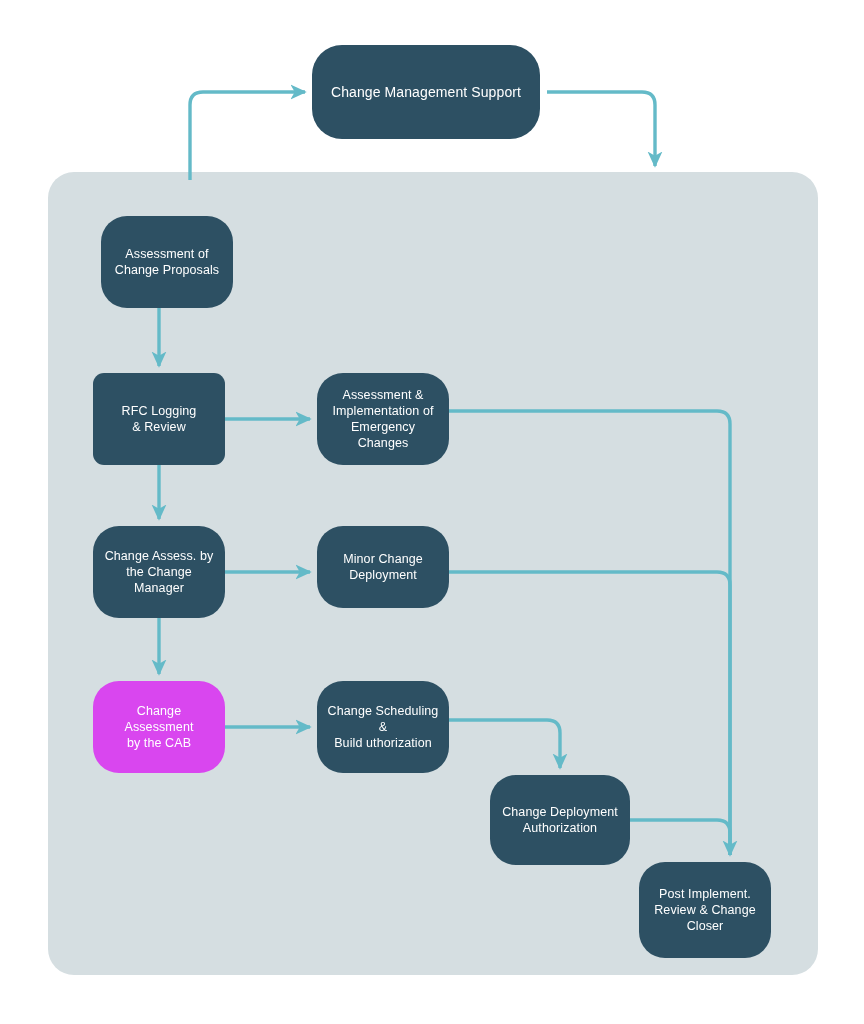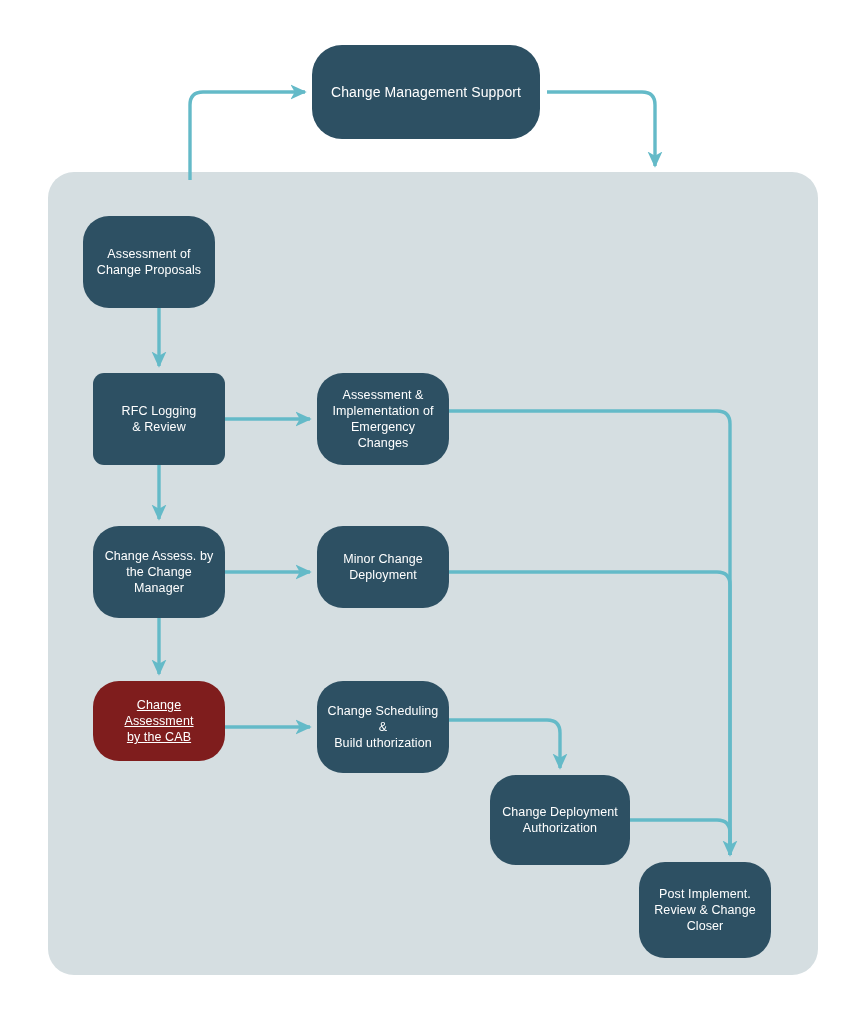--- a/index.html
+++ b/index.html
@@ -57,37 +57,37 @@
 </style>
 </head>
 <body style="background: rgb(255, 255, 255);">
 
 <div id="diagram-root">
 
   <div class="panel" id="process-panel" style="left: 48px; top: 172px; width: 770px; height: 803px; background: rgb(213, 222, 225);"></div>
 
   <div class="node wide" id="node-change-management-support" style="left: 312px; top: 45px; width: 228px; height: 94px; font-size: 14px; background: rgb(45, 80, 99); color: rgb(255, 255, 255);">Change Management Support</div>
 
-  <div class="node" id="node-assessment-of-change-proposals" style="left: 83px; top: 216px; width: 132px; height: 92px; font-size: 12.5px; background: rgb(45, 80, 99); color: rgb(255, 255, 255);">Assessment of
+  <div class="node" id="node-assessment-of-change-proposals" style="left: 101px; top: 216px; width: 132px; height: 92px; font-size: 12.5px; background: rgb(45, 80, 99); color: rgb(255, 255, 255);">Assessment of
 Change Proposals</div>
 
   <div class="node" id="node-rfc-logging-and-review" style="left: 93px; top: 373px; width: 132px; height: 92px; font-size: 12.5px; background: rgb(45, 80, 99); color: rgb(255, 255, 255); border-radius: 11px;">RFC Logging
 &amp; Review</div>
 
   <div class="node" id="node-change-assess-by-change-manager" style="left: 93px; top: 526px; width: 132px; height: 92px; font-size: 12.5px; background: rgb(45, 80, 99); color: rgb(255, 255, 255);">Change Assess. by
 the Change Manager</div>
 
   <div class="node" id="node-assessment-implementation-emergency-changes" style="left: 317px; top: 373px; width: 132px; height: 92px; font-size: 12.5px; background: rgb(45, 80, 99); color: rgb(255, 255, 255);">Assessment &amp;
 Implementation of
 Emergency Changes</div>
 
   <div class="node" id="node-minor-change-deployment" style="left: 317px; top: 526px; width: 132px; height: 82px; font-size: 12.5px; background: rgb(45, 80, 99); color: rgb(255, 255, 255);">Minor Change
 Deployment</div>
 
-  <div class="node" id="node-change-assessment-by-the-cab" style="left: 93px; top: 681px; width: 132px; height: 80px; font-size: 12.5px; background: #7f1d1d; color: rgb(255, 255, 255); text-decoration: underline;">Change Assessment
+  <div class="node" id="node-change-assessment-by-the-cab" style="left: 93px; top: 681px; width: 132px; height: 92px; font-size: 12.5px; background: #d946ef; color: rgb(255, 255, 255);">Change Assessment
 by the CAB</div>
 
   <div class="node" id="node-change-deployment-authorization" style="left: 490px; top: 775px; width: 140px; height: 90px; font-size: 12.5px; background: rgb(45, 80, 99); color: rgb(255, 255, 255);">Change Deployment
 Authorization</div>
 
   <div class="node" id="node-change-scheduling-build-uthorization" style="left: 317px; top: 681px; width: 132px; height: 92px; font-size: 12.5px; background: rgb(45, 80, 99); color: rgb(255, 255, 255);">Change Scheduling &amp;
 Build uthorization</div>
 
   <div class="node" id="node-post-implement-review-change-closer" style="left: 639px; top: 862px; width: 132px; height: 96px; font-size: 12.5px; background: rgb(45, 80, 99); color: rgb(255, 255, 255);">Post Implement.
 Review &amp; Change

